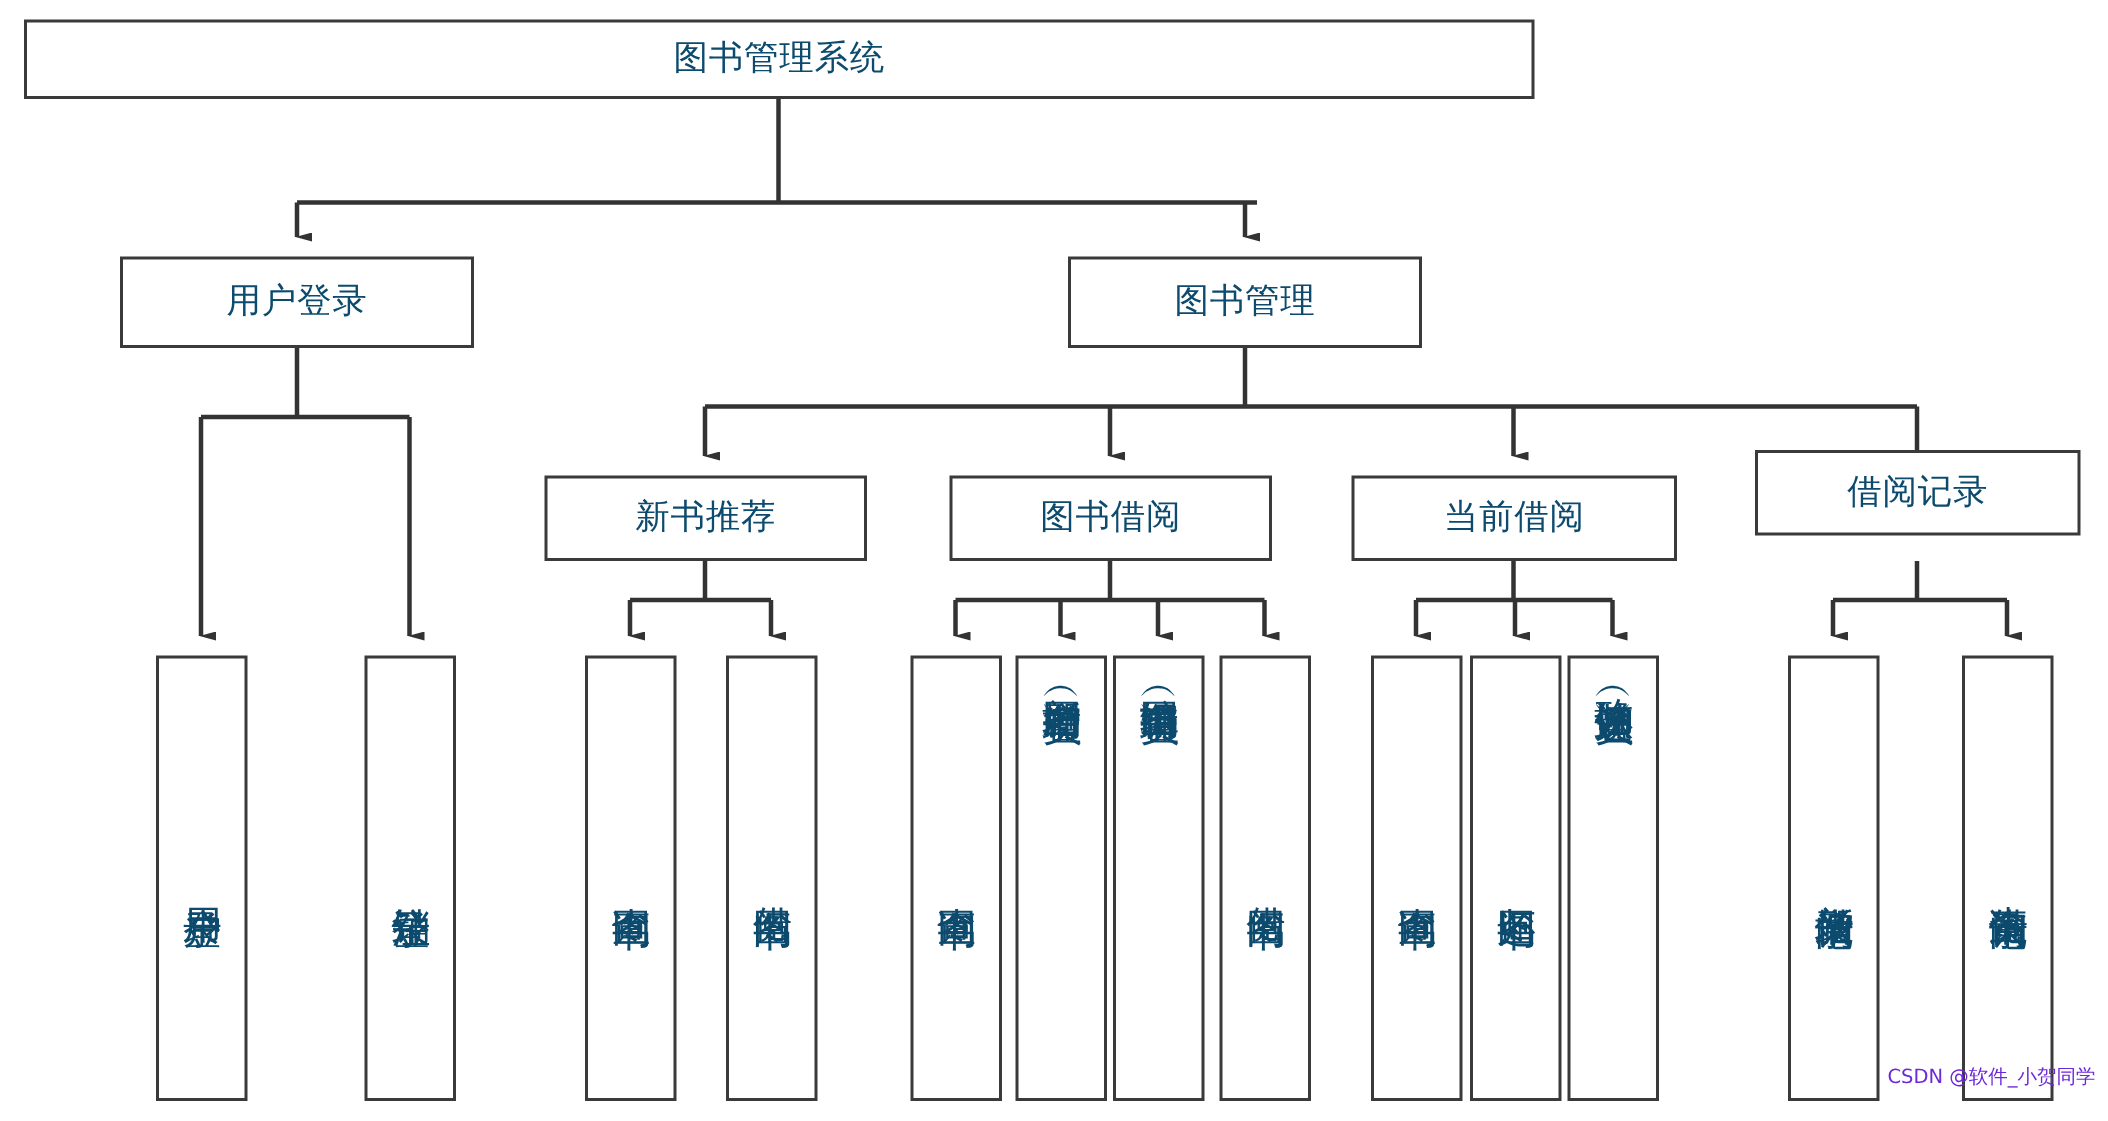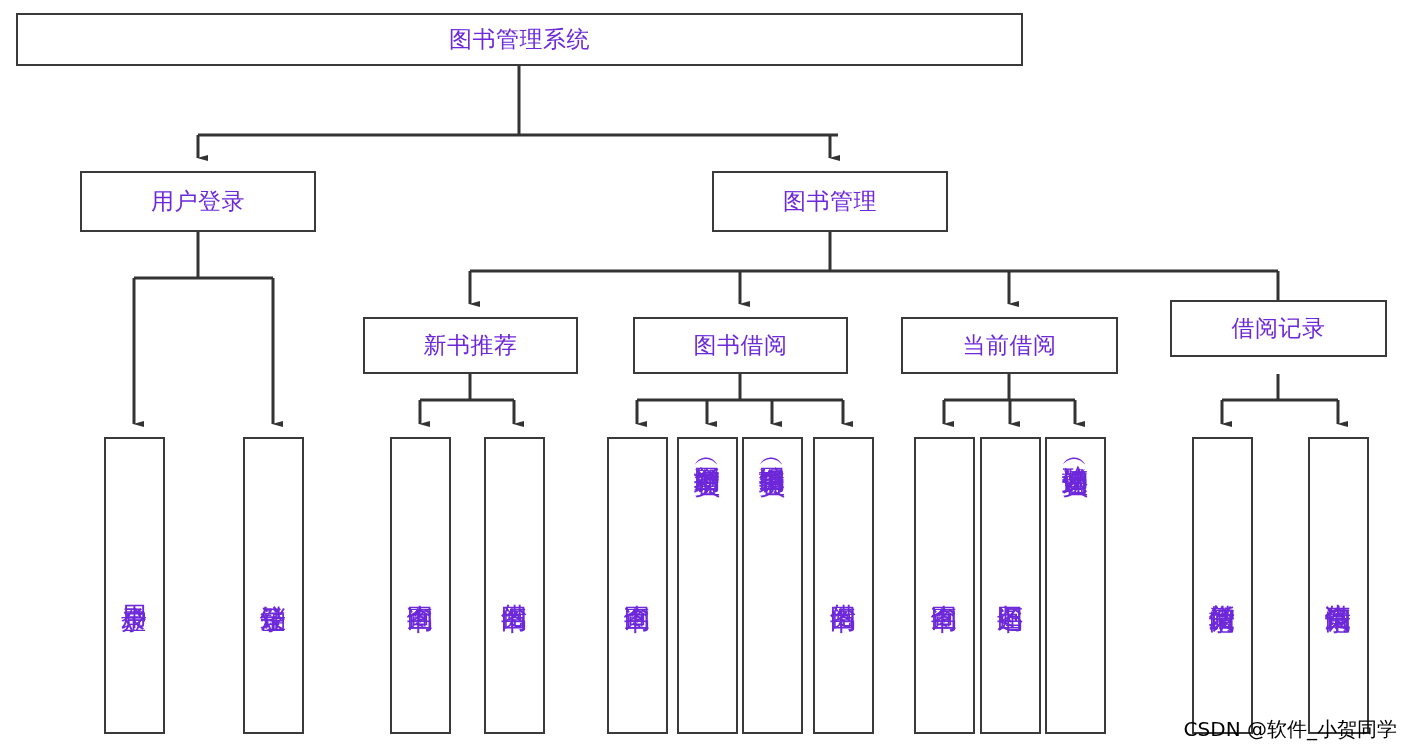--- a/index.html
+++ b/index.html
@@ -25,21 +25,21 @@
     height: 747px;
   }
   .node {
     position: absolute;
     box-sizing: border-box;
     border: 2px solid #3a3a3a;
     background: #ffffff;
     display: flex;
     align-items: center;
     justify-content: center;
-    color: #6d28d9;
+    color: #0c4a6e;
     z-index: 2;
   }
   .node .lbl {
     display: block;
     text-align: center;
     line-height: 1.05;
     letter-spacing: 0.5px;
   }
   .node.horiz .lbl {
     writing-mode: horizontal-tb;
@@ -57,23 +57,23 @@
     letter-spacing: 1px;
     margin: 0 auto;
   }
   .node.vert.mid {
     align-items: center;
     padding-top: 0;
   }
   .watermark {
     position: absolute;
     right: 8px;
-    bottom: 4px;
-    font-size: 20px;
-    color: #000000;
+    bottom: 20px;
+    font-size: 13px;
+    color: #6d28d9;
     z-index: 5;
     white-space: nowrap;
     font-family: "DejaVu Sans", "Liberation Sans", sans-serif;
   }
 </style>
 </head>
 <body>
 
 <div id="canvas">
 

